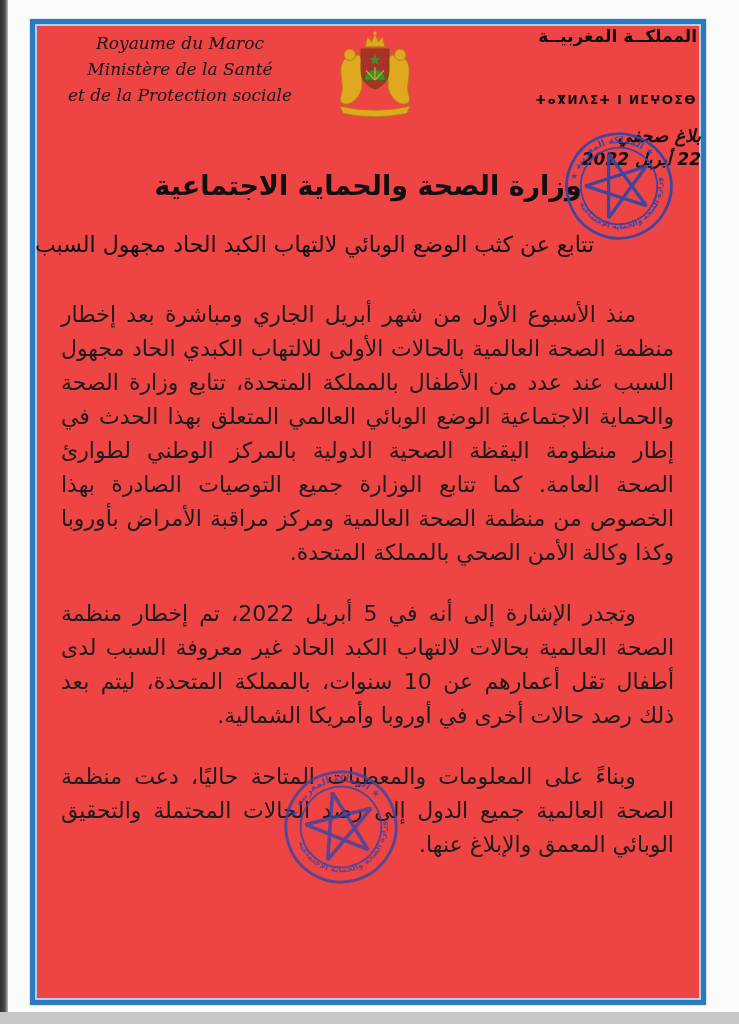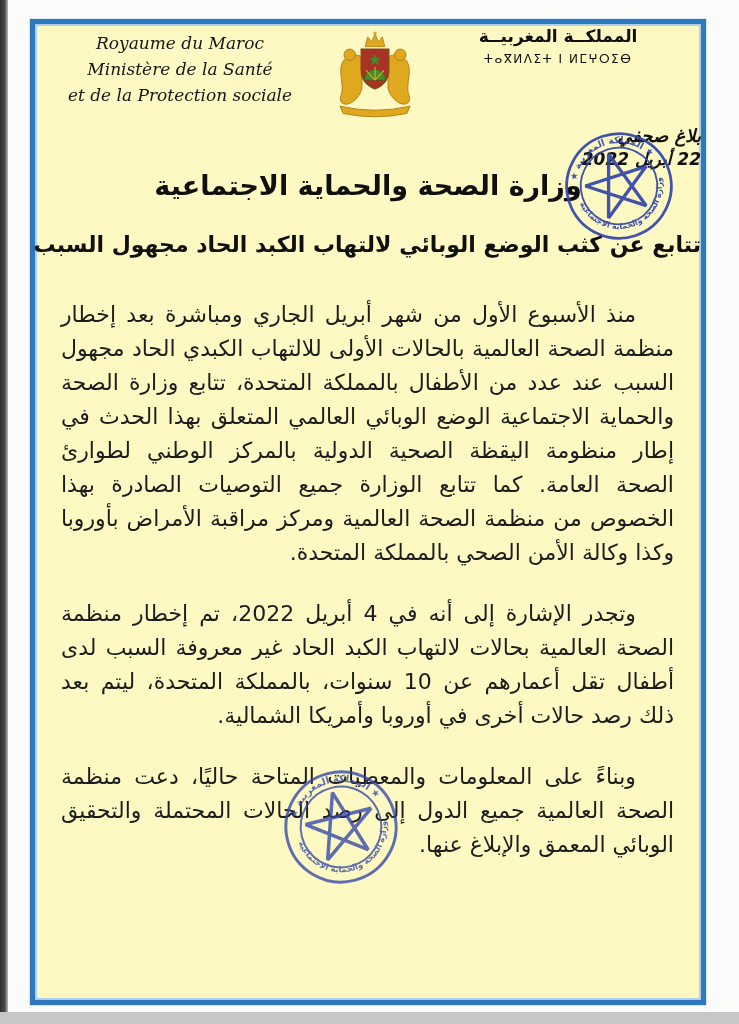--- a/index.html
+++ b/index.html
@@ -8,43 +8,43 @@
     background:#fbfbfa;
     font-family:"DejaVu Sans",sans-serif;
   }
   
   .edge-left{position:absolute;left:0;top:0;width:8px;height:100%;
     background:linear-gradient(90deg,#2e2e2e 0%,#4a4a4a 60%,#bdbdbd 100%);}
   .edge-bottom{position:absolute;left:0;bottom:0;width:100%;height:12px;background:#c7c7c6;}
   
   .page-frame{
     position:absolute;left:30px;top:19px;width:666px;height:976px;
-    background:#fef9c3;
+    background:#ef4444;
     border:5px solid #2e78bd;
     box-shadow:inset 0 0 0 2px #aecfea, 0 0 0 1px #d6e6f4;
   }
   
   .h-french{position:absolute;left:16px;top:6px;width:258px;text-align:center;
     font-family:"DejaVu Serif",serif;font-style:italic;font-weight:500;
     font-size:17px;line-height:26px;color:#161616;}
   .h-arms{position:absolute;left:287px;top:2px;width:106px;height:100px;}
-  .h-arabic{position:absolute;right:4px;top:0;width:278px;text-align:center;direction:rtl;color:#0f0f0f;}
+  .h-arabic{position:absolute;right:4px;top:0;width:278px;direction:rtl;color:#0f0f0f;}
   .h-ar-kingdom{font-size:17px;font-weight:bold;line-height:25px;}
-  .h-tif{font-size:12px;font-weight:normal;letter-spacing:1.5px;line-height:20px;}
+  .h-tif{font-size:12px;font-weight:bold;letter-spacing:1.5px;line-height:20px;margin-top:41px;}
   .h-ar-ministry{font-size:15px;font-weight:bold;line-height:23px;}
   .h-tif2{font-size:11px;font-weight:bold;letter-spacing:1px;line-height:20px;}
   
   .meta{position:absolute;top:101px;left:0;width:100%;text-align:right;direction:rtl;color:#111;}
   .meta-type{font-size:18px;font-weight:bold;font-style:italic;}
   .meta-date{font-size:17px;font-weight:bold;margin-top:3px;font-style:italic;}
   
   .title-ministry{position:absolute;top:146px;left:0;width:100%;text-align:center;
     direction:rtl;font-size:27px;font-weight:bold;color:#101010;}
-  .title-subtitle{position:absolute;top:208px;left:0;width:100%;text-align:right;
-    direction:rtl;font-size:22px;font-weight:bold;color:#101010;white-space:nowrap;}
+  .title-subtitle{position:absolute;top:208px;left:0;width:100%;text-align:left;
+    direction:rtl;font-size:22px;font-weight:normal;color:#101010;white-space:nowrap;}
   
   .stamp-top{position:absolute;left:528px;top:106px;width:112px;height:112px;
     transform:rotate(-18deg);opacity:.92;}
   .stamp-bottom{position:absolute;left:247px;top:744px;width:118px;height:118px;
     transform:rotate(-14deg);opacity:.78;}
   
   .body-text{position:absolute;top:274px;left:26px;right:27px;direction:rtl;
     text-align:justify;font-size:22px;line-height:34px;color:#1c1c1c;}
   .body-text p{margin:0 0 27px;text-indent:38px;}
 </style>
@@ -118,21 +118,21 @@
         <textPath href="#arcT1" startOffset="50%" text-anchor="middle">★ المملكة المغربية ★</textPath>
       </text>
       <text font-size="8.5" font-weight="bold" fill="#3246a8">
         <textPath href="#arcB1" startOffset="50%" text-anchor="middle">وزارة الصحة والحماية الاجتماعية</textPath>
       </text>
     </svg>
   </div>
 
   <div class="body-text">
     <p>منذ الأسبوع الأول من شهر أبريل الجاري ومباشرة بعد إخطار منظمة الصحة العالمية بالحالات الأولى للالتهاب الكبدي الحاد مجهول السبب عند عدد من الأطفال بالمملكة المتحدة، تتابع وزارة الصحة والحماية الاجتماعية الوضع الوبائي العالمي المتعلق بهذا الحدث في إطار منظومة اليقظة الصحية الدولية بالمركز الوطني لطوارئ الصحة العامة. كما تتابع الوزارة جميع التوصيات الصادرة بهذا الخصوص من منظمة الصحة العالمية ومركز مراقبة الأمراض بأوروبا وكذا وكالة الأمن الصحي بالمملكة المتحدة.</p>
-    <p>وتجدر الإشارة إلى أنه في 4 أبريل 2022، تم إخطار منظمة الصحة العالمية بحالات لالتهاب الكبد الحاد غير معروفة السبب لدى أطفال تقل أعمارهم عن 10 سنوات، بالمملكة المتحدة، ليتم بعد ذلك رصد حالات أخرى في أوروبا وأمريكا الشمالية.</p>
+    <p>وتجدر الإشارة إلى أنه في 5 أبريل 2022، تم إخطار منظمة الصحة العالمية بحالات لالتهاب الكبد الحاد غير معروفة السبب لدى أطفال تقل أعمارهم عن 10 سنوات، بالمملكة المتحدة، ليتم بعد ذلك رصد حالات أخرى في أوروبا وأمريكا الشمالية.</p>
     <p>وبناءً على المعلومات والمعطيات المتاحة حاليًا، دعت منظمة الصحة العالمية جميع الدول إلى رصد الحالات المحتملة والتحقيق الوبائي المعمق والإبلاغ عنها.</p>
   </div>
 
   <div class="stamp-bottom">
     <svg viewBox="0 0 120 120" width="118" height="118" aria-hidden="true">
       <circle cx="60" cy="60" r="56" fill="none" stroke="#3246a8" stroke-width="3"></circle>
       <circle cx="60" cy="60" r="41" fill="none" stroke="#3246a8" stroke-width="2"></circle>
       <path d="M60,24 L81.2,89.1 L25.8,48.9 L94.2,48.9 L38.8,89.1 Z" fill="none" stroke="#3246a8" stroke-width="3.6" stroke-linejoin="bevel"></path>
       <defs>
         <path id="arcT2" d="M14,60 A46,46 0 0 1 106,60"></path>

